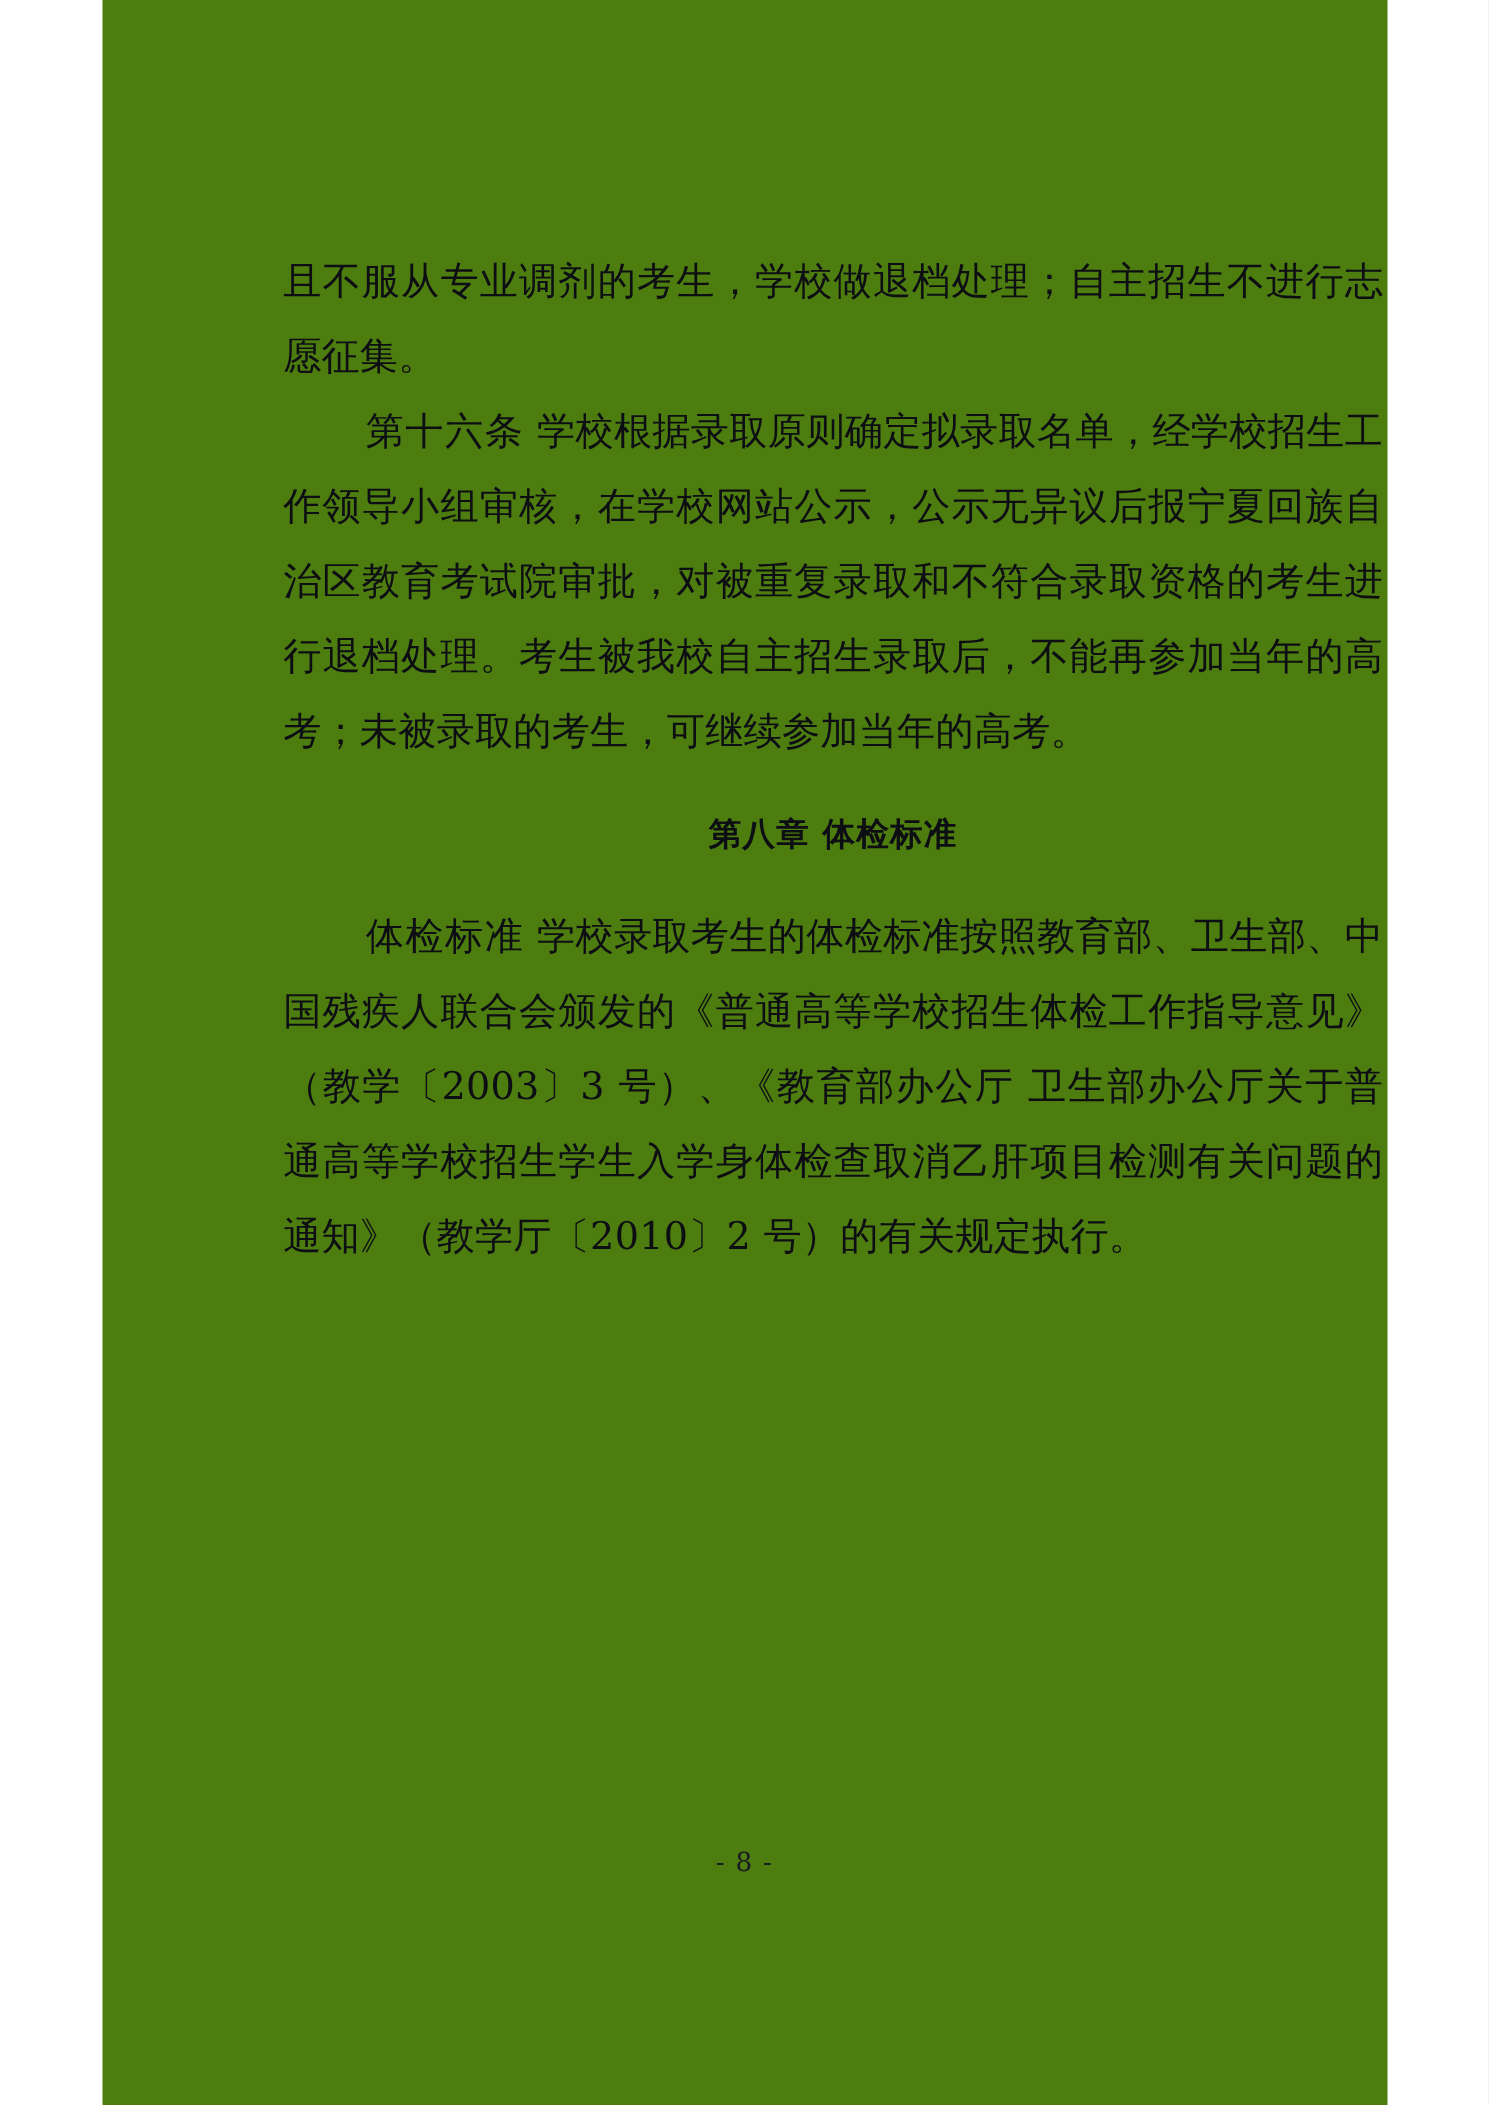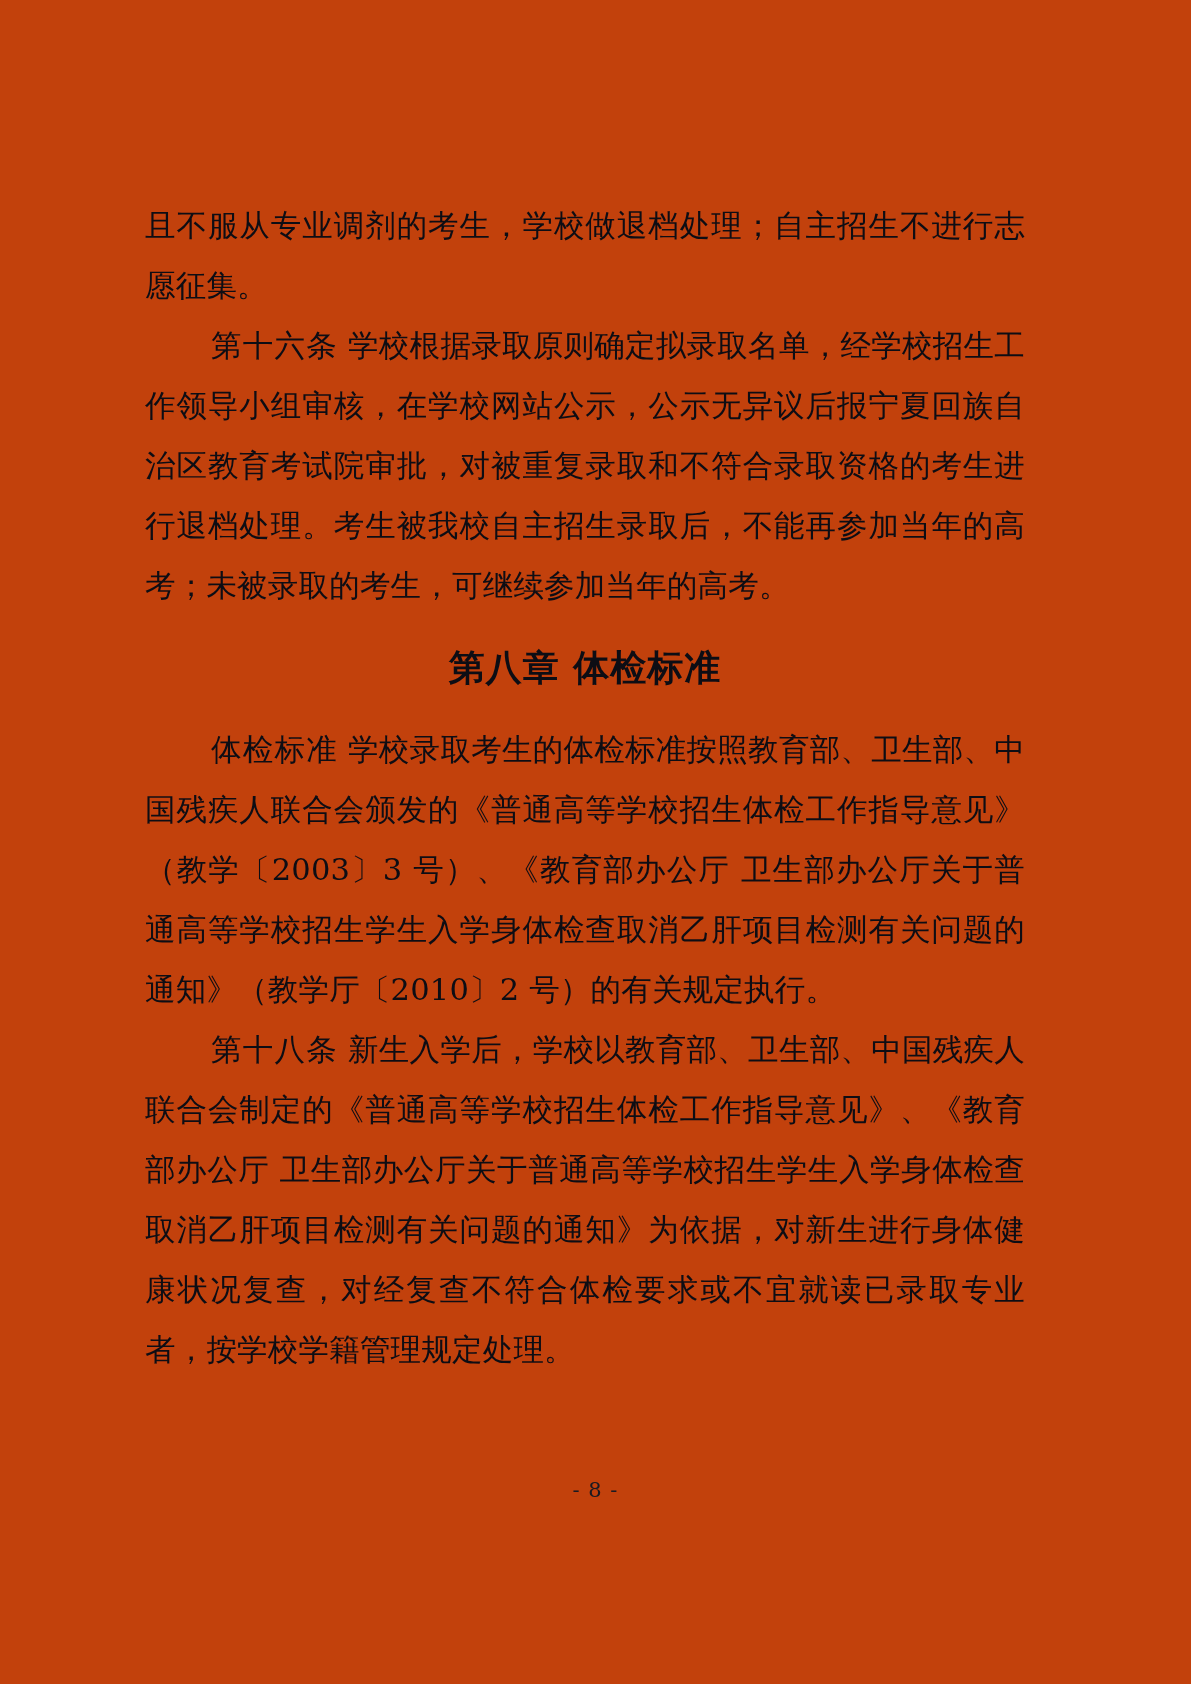--- a/index.html
+++ b/index.html
@@ -4,24 +4,24 @@
 <title>招生章程 第8页</title>
 <style>
   html, body {
     margin: 0;
     padding: 0;
     background: #ffffff;
   }
 
   .page {
     position: relative;
-    width: 1191px;
+    width: 1028px;
     height: 1684px;
     margin: 0 auto;
-    background: #c2410c;
+    background: #4d7c0f;
     overflow: hidden;
     box-sizing: border-box;
   }
 
   
   .content {
     position: absolute;
     left: 145px;
     top: 196px;
     width: 880px;
@@ -47,21 +47,21 @@
   
   .art {
     font-weight: 400;
     letter-spacing: 1.2px;
   }
 
   
   .chapter {
     font-family: "DejaVu Sans", "Liberation Sans", sans-serif;
     font-weight: 700;
-    font-size: 36px;
+    font-size: 26px;
     line-height: 60px;
     color: #0d0d14;
     text-align: center;
     margin: 0;
     letter-spacing: 1px;
   }
 
   .spacer-sm { height: 22px; }
   .spacer-md { height: 30px; }
 
@@ -93,23 +93,20 @@
     <div class="spacer-sm"></div>
 
     <p class="chapter">第八章    体检标准</p>
 
     <div class="spacer-sm"></div>
 
     <p class="para indent">
       <span class="art">体检标准</span><span> 学校录取考生的体检标准按照教育部、卫生部、中国残疾人联合会颁发的《普通高等学校招生体检工作指导意见》（教学〔2003〕3 号）、《教育部办公厅 卫生部办公厅关于普通高等学校招生学生入学身体检查取消乙肝项目检测有关问题的通知》（教学厅〔2010〕2 号）的有关规定执行。</span>
     </p>
 
-    <p class="para indent">
-      <span class="art">第十八条</span><span> 新生入学后，学校以教育部、卫生部、中国残疾人联合会制定的《普通高等学校招生体检工作指导意见》、《教育部办公厅 卫生部办公厅关于普通高等学校招生学生入学身体检查取消乙肝项目检测有关问题的通知》为依据，对新生进行身体健康状况复查，对经复查不符合体检要求或不宜就读已录取专业者，按学校学籍管理规定处理。</span>
-    </p>
 
     <div class="spacer-md"></div>
 
 
   </div>
 
   <div class="footer">- 8 -</div>
 
 </div>
 

